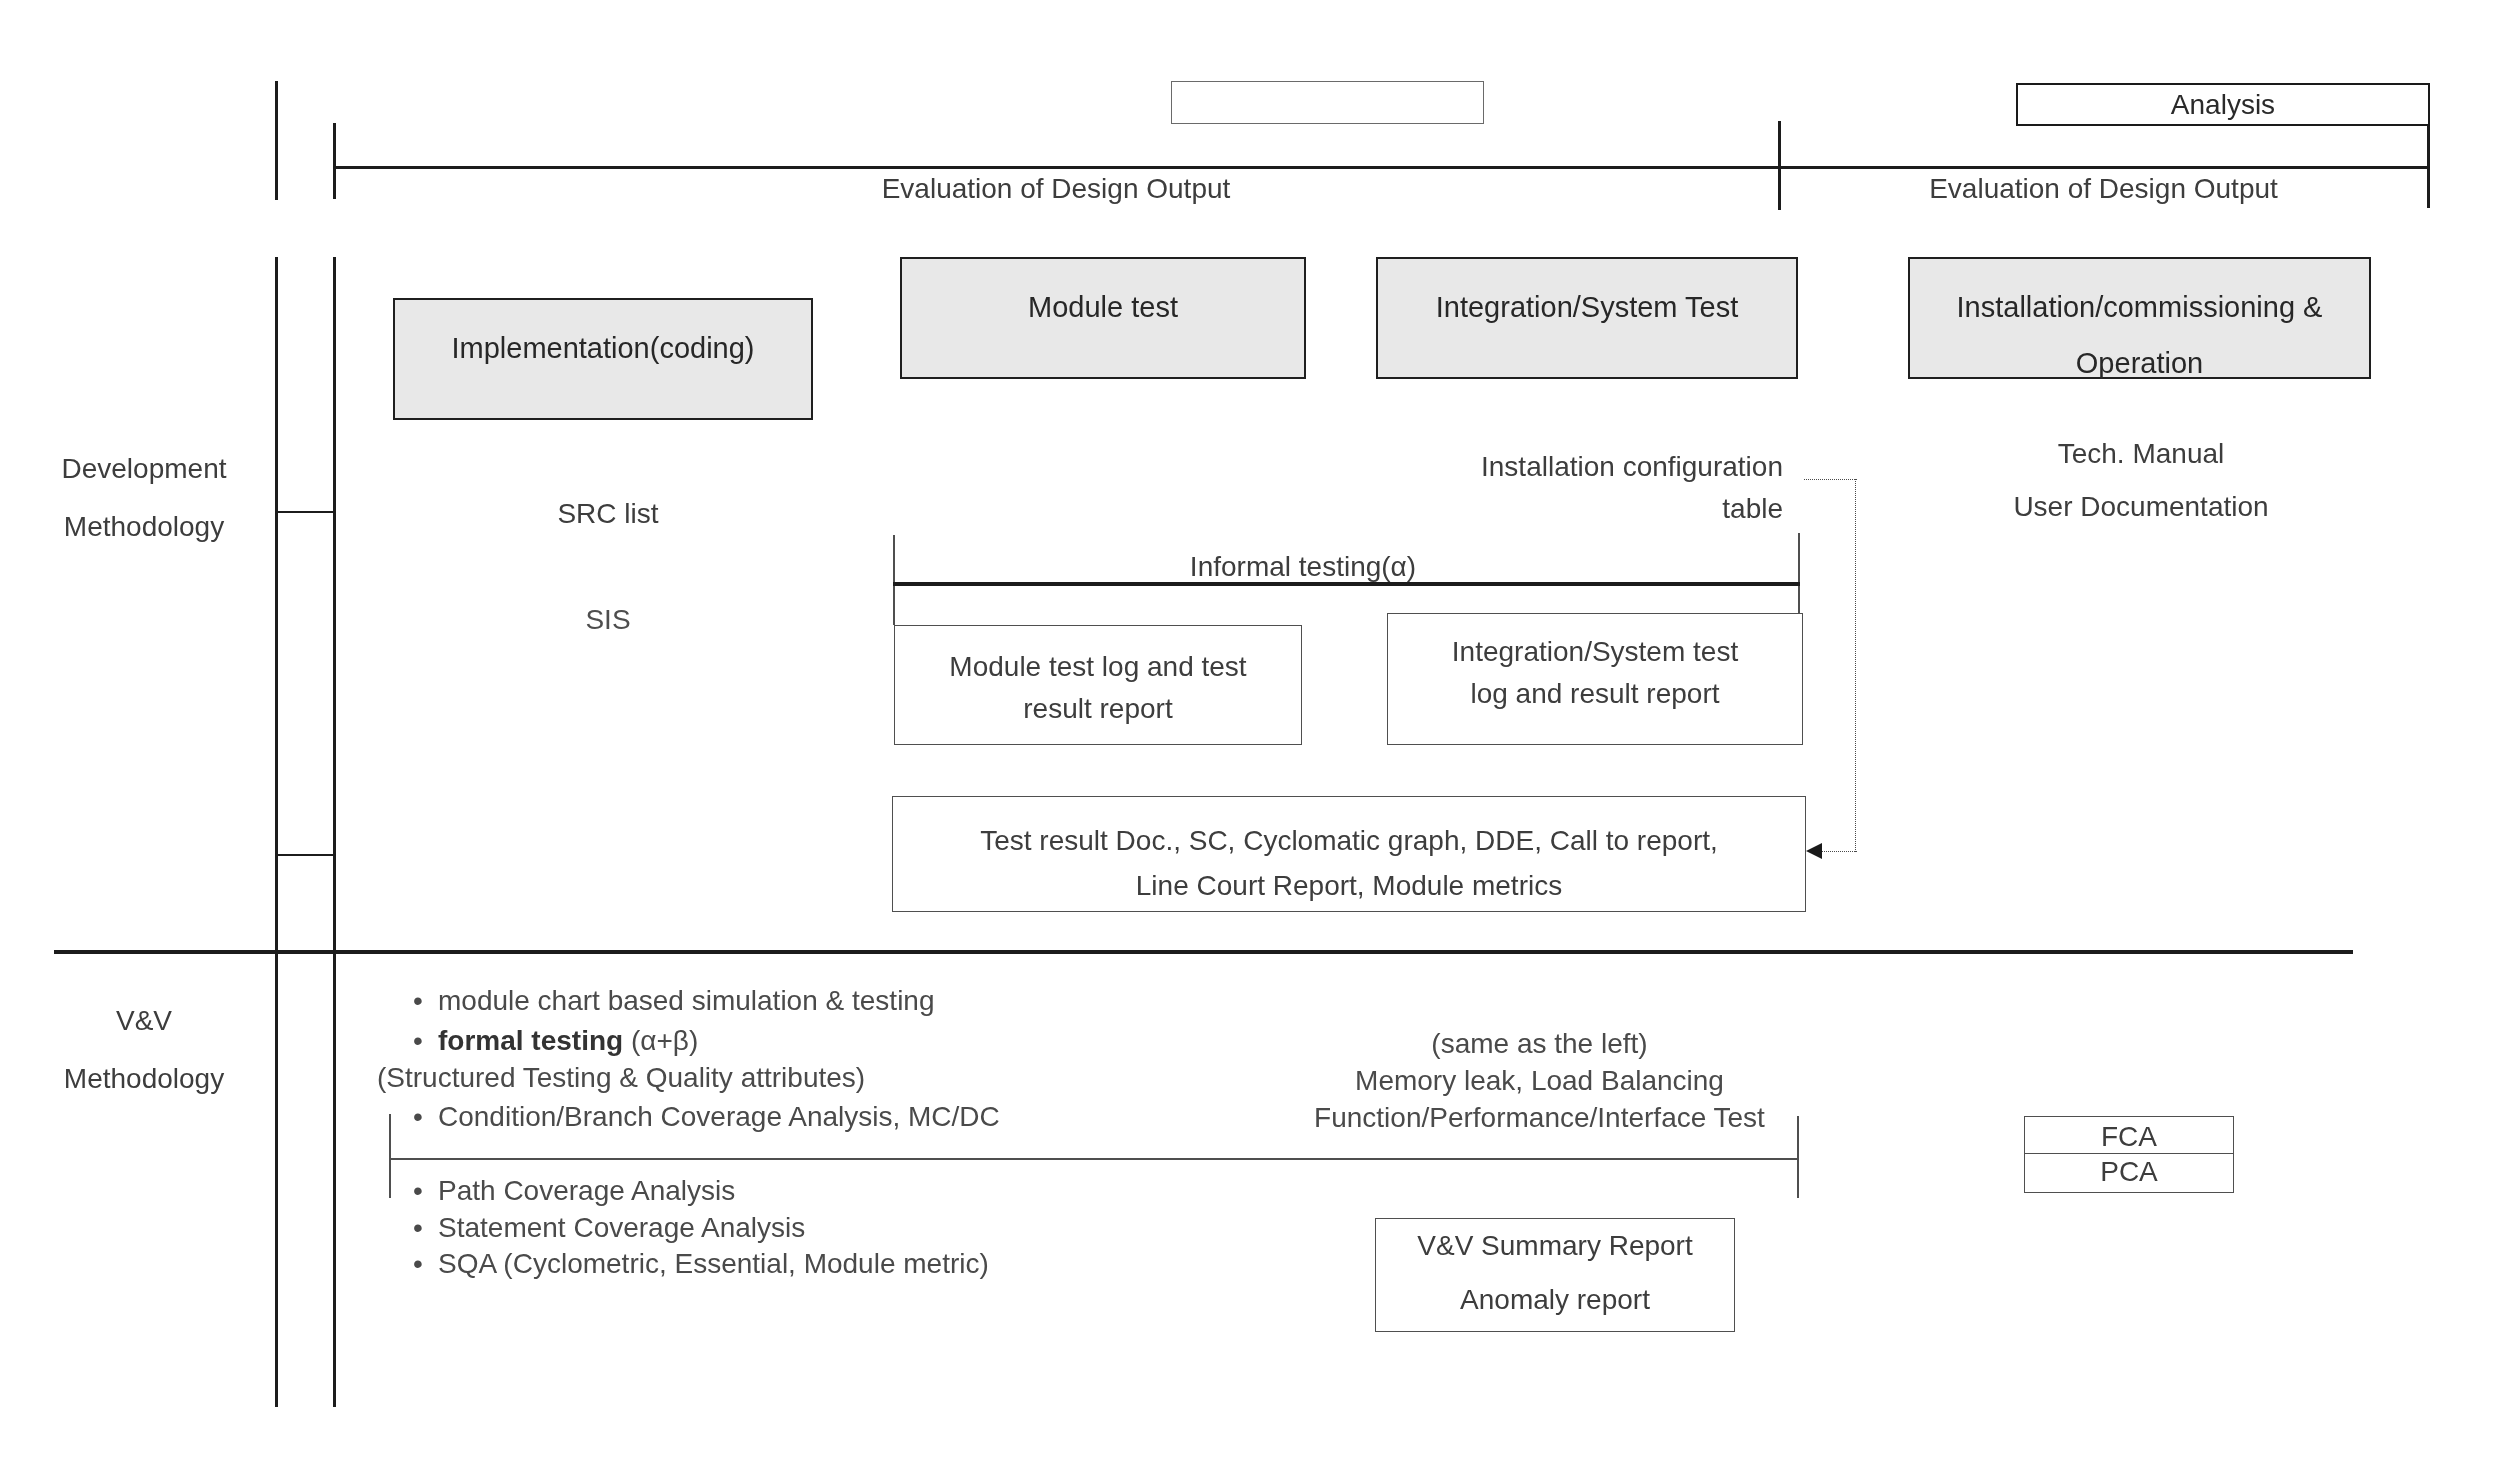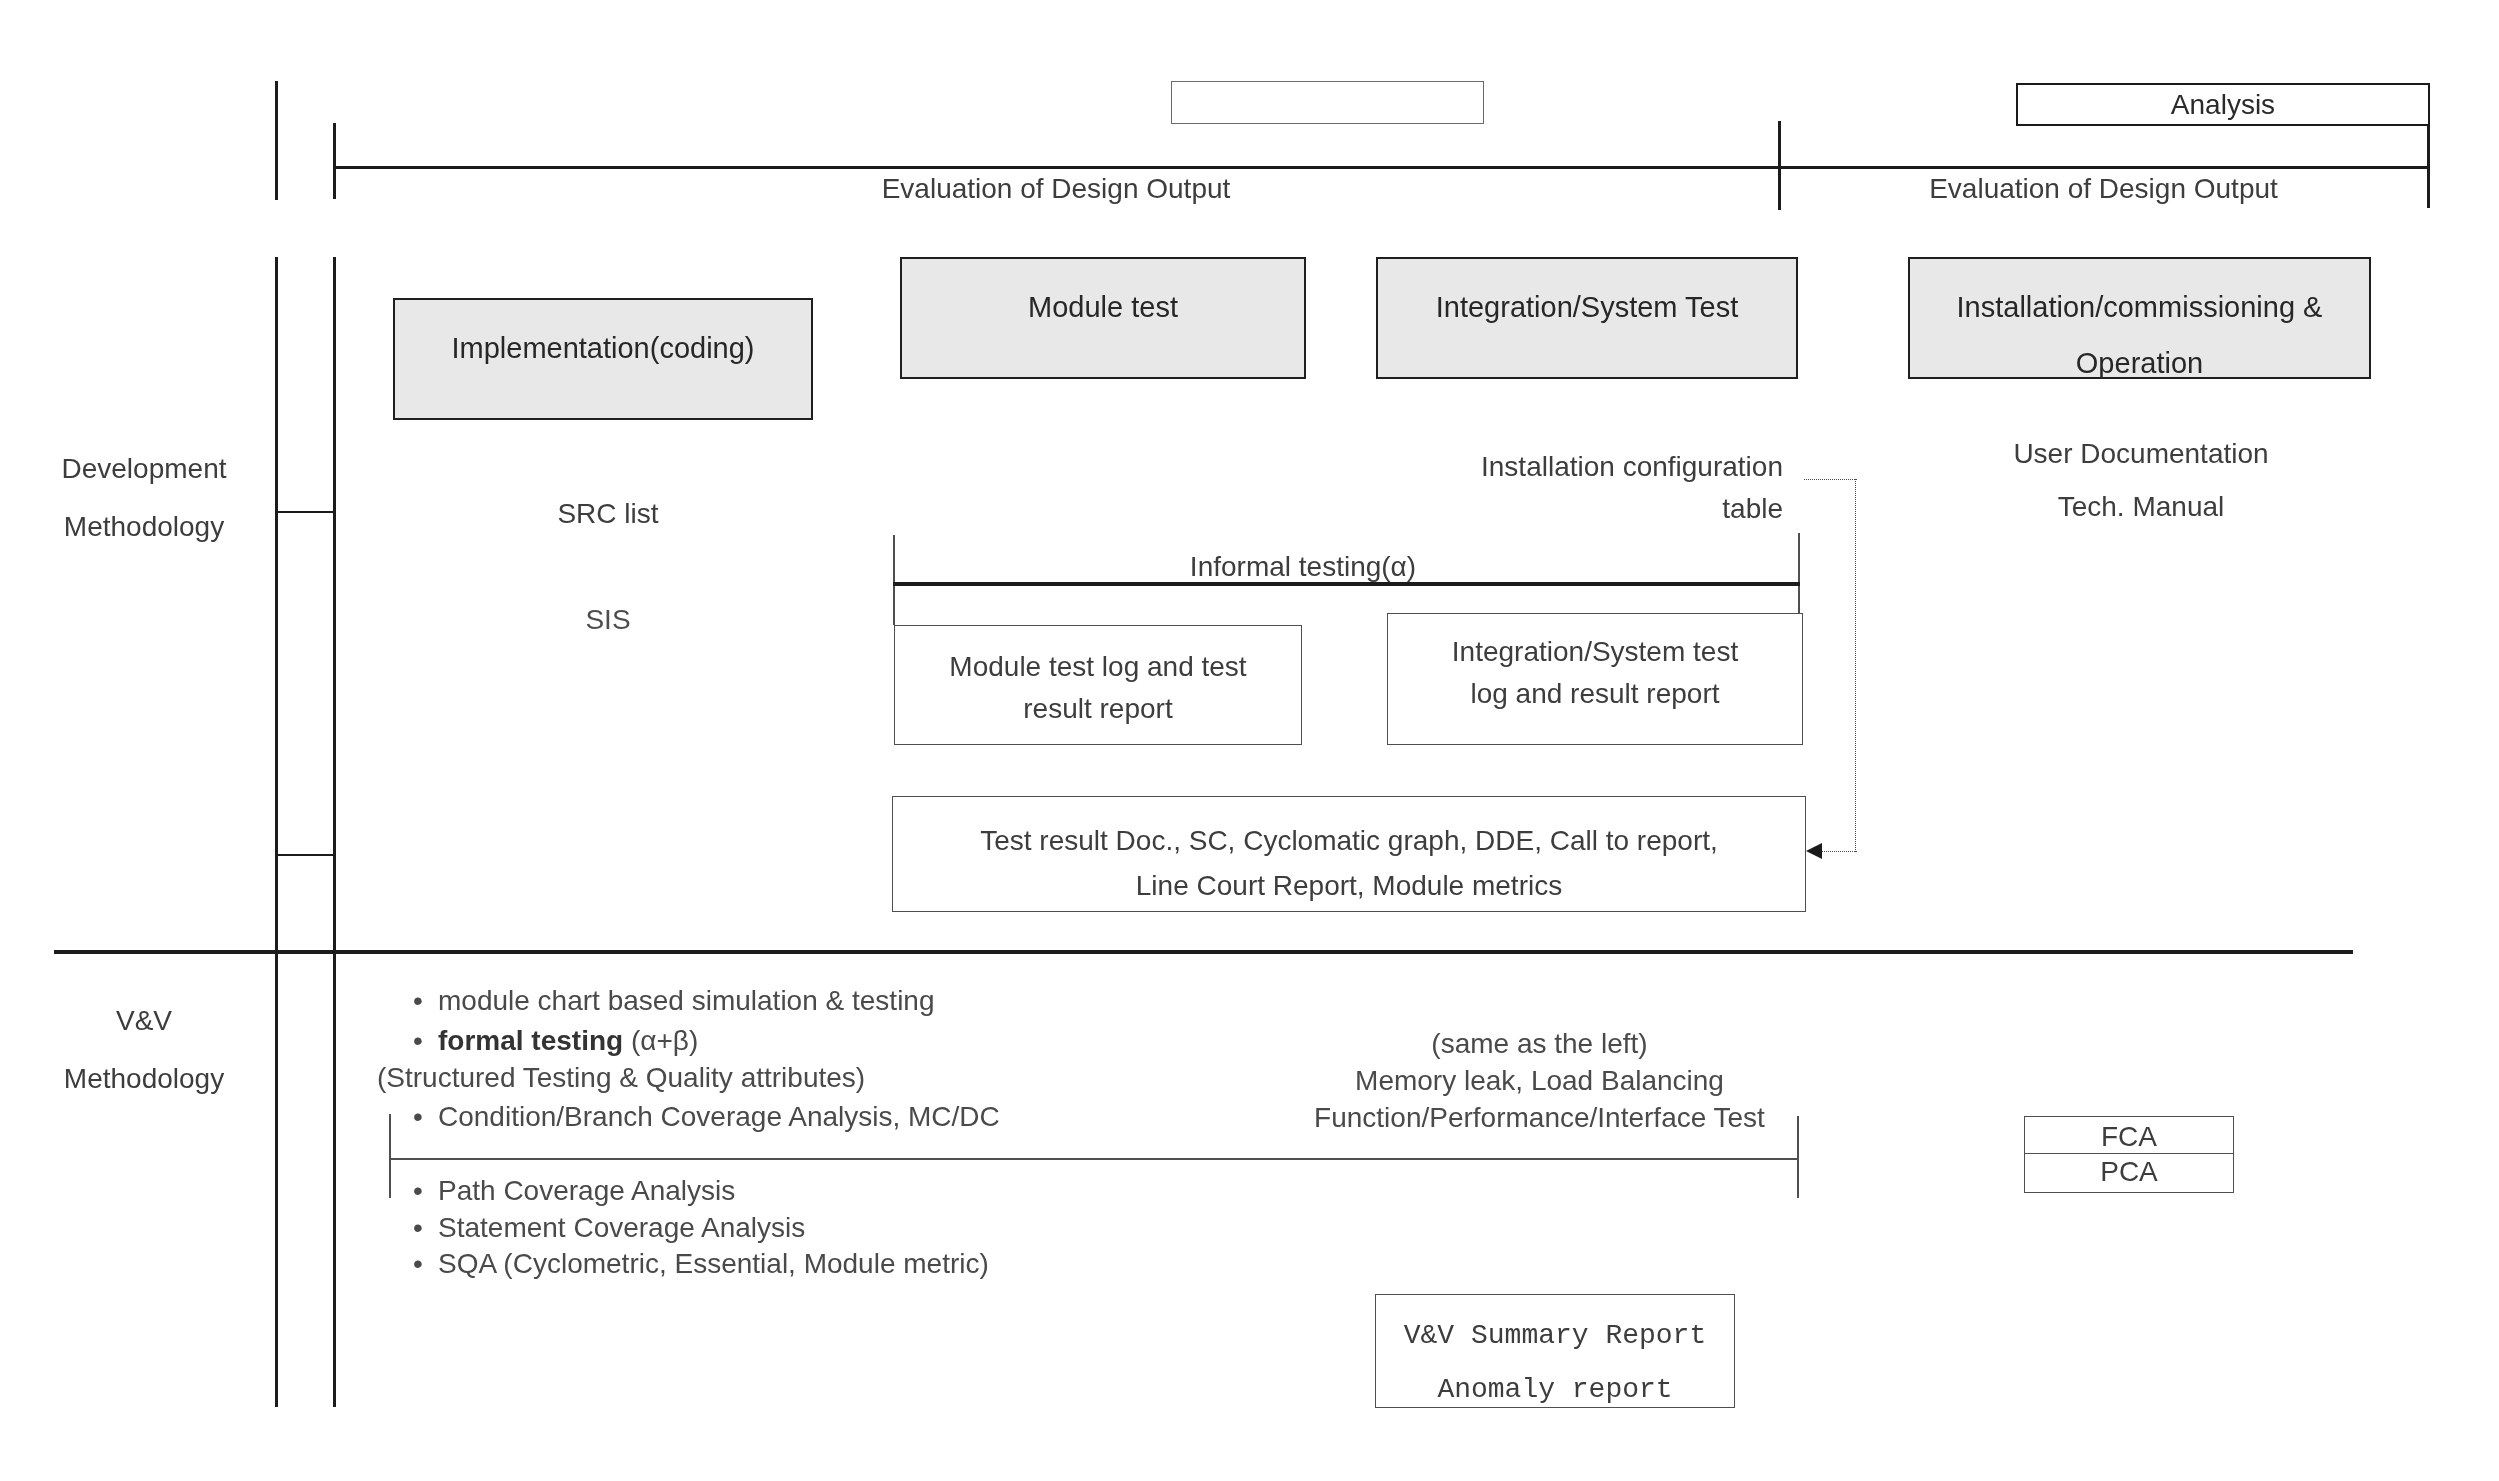--- a/index.html
+++ b/index.html
@@ -74,22 +74,22 @@
 
   <div class="txt ctr" style="left:515px;top:498px;width:186px;">SRC list</div>
   <div class="txt ctr" style="left:515px;top:604px;width:186px;color:#4e4e4e;">SIS</div>
 
   <div class="txt rgt" style="left:1317px;top:446px;width:466px;line-height:42px;">
     <div>Installation configuration</div>
     <div>table</div>
   </div>
 
   <div class="txt ctr" style="left:1909px;top:427px;width:464px;line-height:53px;">
+    <div>Tech. Manual</div>
     <div>User Documentation</div>
-    <div>Tech. Manual</div>
   </div>
 
   <div class="ln" style="left:893px;top:535px;width:1.9px;height:90px;background:#4f4f4f;"></div>
   <div class="ln" style="left:1798px;top:533px;width:1.9px;height:80px;background:#4f4f4f;"></div>
   <div class="txt ctr" style="left:851px;top:551px;width:904px;">Informal testing(α)</div>
   <div class="ln" style="left:893px;top:582px;width:907px;height:3.7px;"></div>
 
   <div class="box thin ctr" style="left:894px;top:625px;width:408px;height:120px;padding-top:20.4px;line-height:42px;">
     <div>Module test log and test</div>
     <div>result report</div>
@@ -146,19 +146,19 @@
   <div class="ln" style="left:389px;top:1158px;width:1410px;height:1.9px;background:#4f4f4f;"></div>
   <div class="ln" style="left:1797px;top:1116px;width:1.9px;height:82px;background:#4f4f4f;"></div>
 
   <div class="box thin ctr" style="left:2024px;top:1116px;width:210px;height:44px;line-height:40px;">
     <span>FCA</span>
   </div>
   <div class="box thin ctr" style="left:2024px;top:1153px;width:210px;height:40px;line-height:36px;">
     <span>PCA</span>
   </div>
 
-  <div class="box thin ctr" style="left:1375px;top:1294px;width:360px;height:114px;padding-top:14px;line-height:54px;font-family:Liberation Mono, monospace;">
+  <div class="box thin ctr" style="left:1375px;top:1218px;width:360px;height:114px;line-height:54px;">
     <div>V&amp;V Summary Report</div>
     <div>Anomaly report</div>
   </div>
 
 </div>
 
 
 </body></html>

